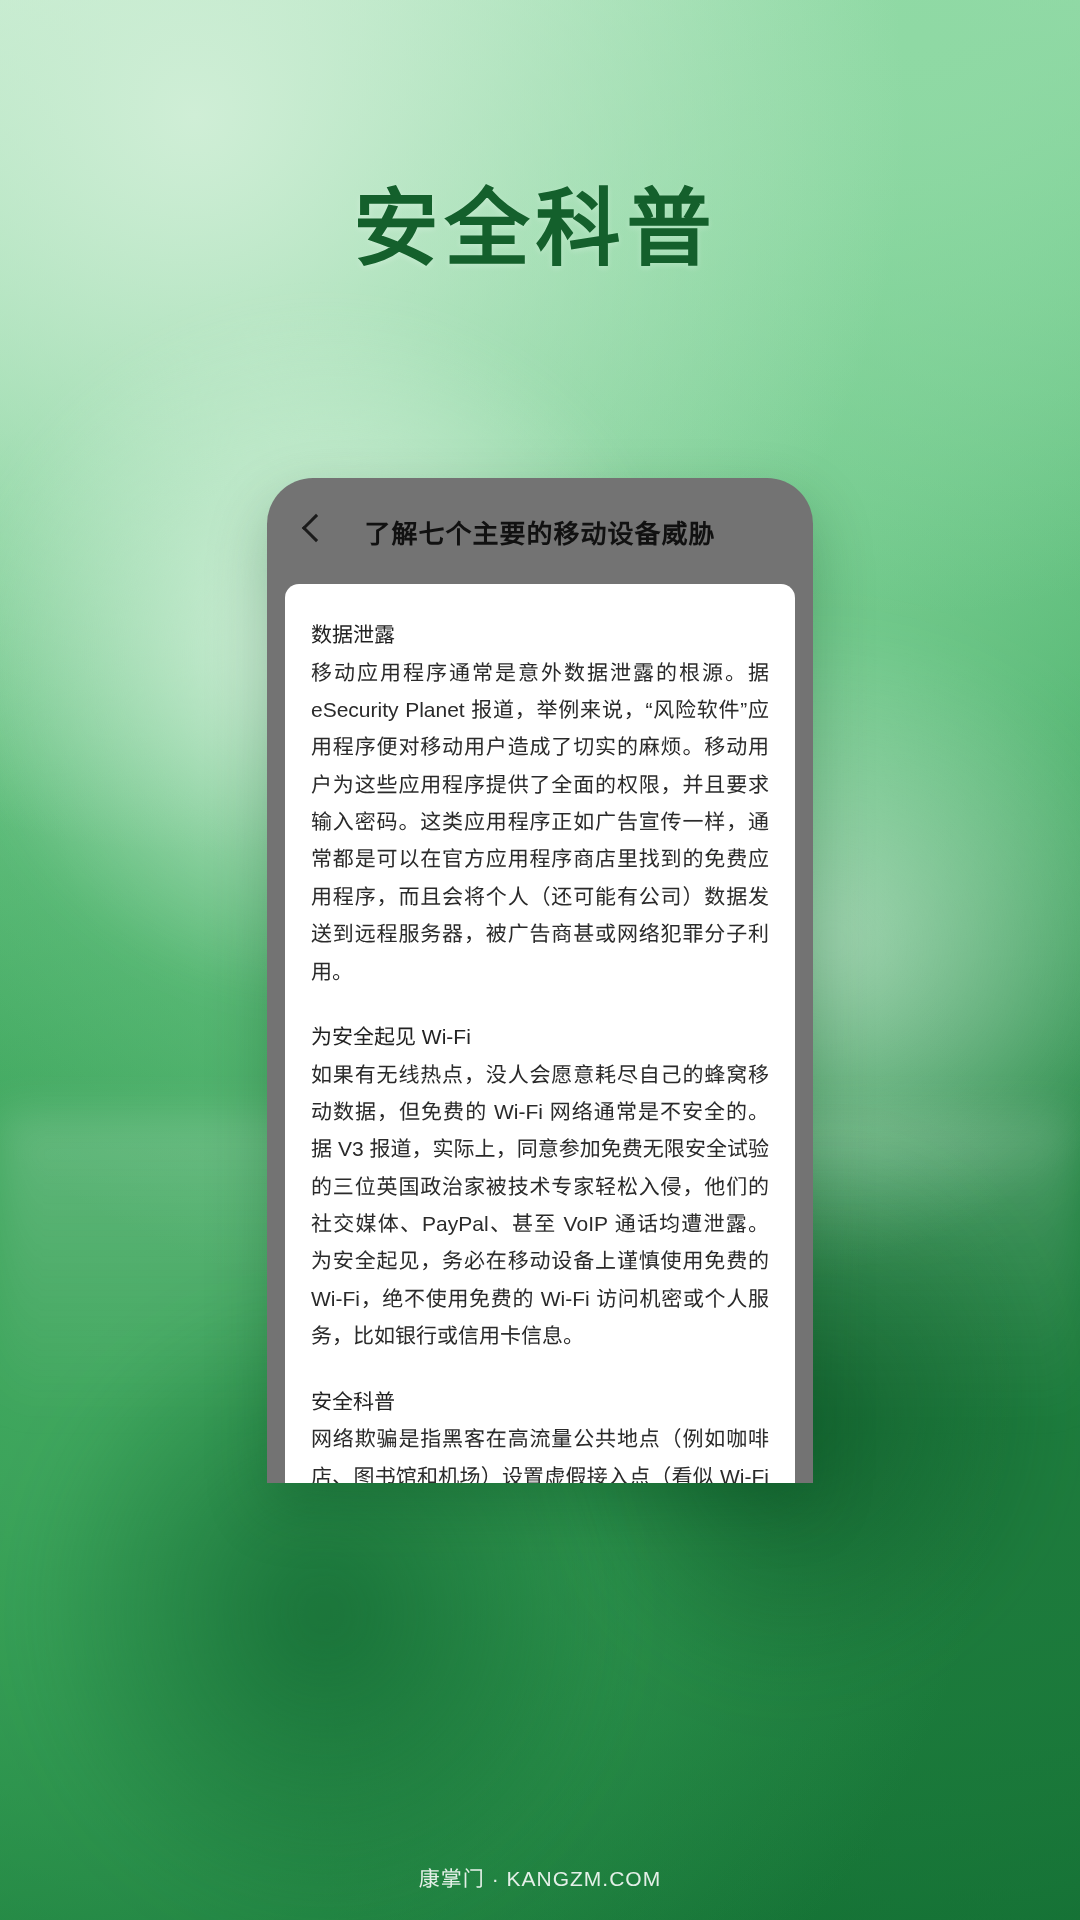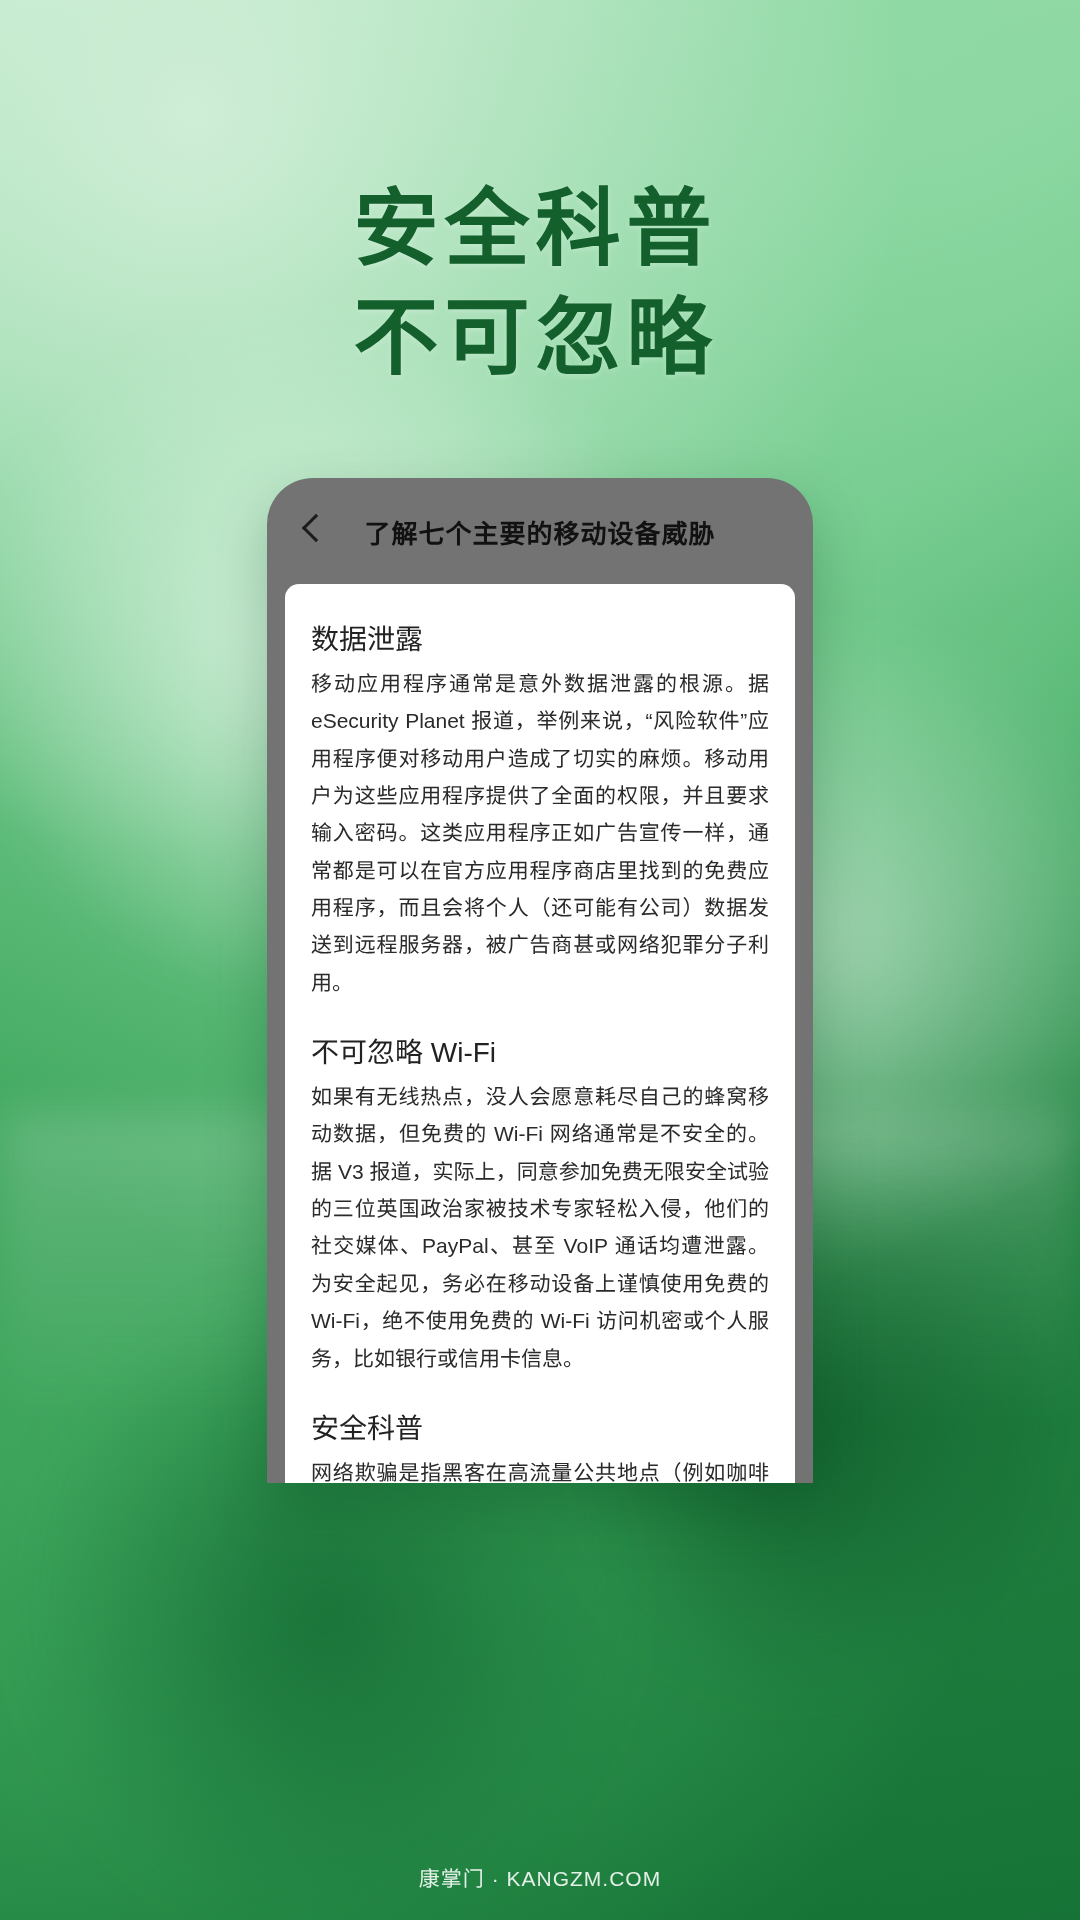--- a/index.html
+++ b/index.html
@@ -149,21 +149,21 @@
     border-radius: 14px 14px 0 0;
     height: 900px;
     overflow: hidden;
     padding: 34px 26px 0 26px;
     box-sizing: border-box;
   }
   .section + .section {
     margin-top: 30px;
   }
   .sec-title {
-    font-size: 28px;
+    font-size: 21px;
     color: #222;
     line-height: 1.6;
     margin-bottom: 2px;
   }
   .sec-body {
     font-size: 21px;
     color: #2a2a2a;
     line-height: 1.78;
     text-align: justify;
     text-justify: inter-ideograph;
@@ -187,39 +187,38 @@
 <div class="bg">
   <div class="bg-swirl1"></div>
   <div class="bg-swirl2"></div>
   <div class="bg-band"></div>
   <div class="bg-swirl3"></div>
   <div class="bg-swirl4"></div>
 </div>
 
 <div class="headline">
   <span class="line">安全科普</span>
-  <span class="line">不可忽略</span>
 </div>
 
 <div class="phone">
 
   <div class="phone-header">
     <div class="back-icon"></div>
     <div class="phone-title">了解七个主要的移动设备威胁</div>
   </div>
 
   <div class="article">
 
     <div class="section">
       <div class="sec-title">数据泄露</div>
       <div class="sec-body">移动应用程序通常是意外数据泄露的根源。据 eSecurity Planet 报道，举例来说，“风险软件”应用程序便对移动用户造成了切实的麻烦。移动用户为这些应用程序提供了全面的权限，并且要求输入密码。这类应用程序正如广告宣传一样，通常都是可以在官方应用程序商店里找到的免费应用程序，而且会将个人（还可能有公司）数据发送到远程服务器，被广告商甚或网络犯罪分子利用。</div>
     </div>
 
     <div class="section">
-      <div class="sec-title">不可忽略 Wi-Fi</div>
+      <div class="sec-title">为安全起见 Wi-Fi</div>
       <div class="sec-body">如果有无线热点，没人会愿意耗尽自己的蜂窝移动数据，但免费的 Wi-Fi 网络通常是不安全的。据 V3 报道，实际上，同意参加免费无限安全试验的三位英国政治家被技术专家轻松入侵，他们的社交媒体、PayPal、甚至 VoIP 通话均遭泄露。为安全起见，务必在移动设备上谨慎使用免费的 Wi-Fi，绝不使用免费的 Wi-Fi 访问机密或个人服务，比如银行或信用卡信息。</div>
     </div>
 
     <div class="section">
       <div class="sec-title">安全科普</div>
       <div class="sec-body">网络欺骗是指黑客在高流量公共地点（例如咖啡店、图书馆和机场）设置虚假接入点（看似 Wi-Fi 网络，但实际上是陷阱的连接）。接下来，网络犯罪分子会给接入点起一个常见的名字，比如“免费机场 Wi-Fi”或“咖啡屋”，吸引用户连接。在某些情况下，攻击者要求用户创建一个“帐户”，才能访问这些免费服务，并且要求输入密码。毫无疑问，很多用户会使用相同的电子邮箱和密码组合来访问多种服务，这就使黑客有机会入侵用户的电子邮箱、电子商务和其他安全信息。除了在连接任何免费 Wi-Fi 时保持警惕，切勿提供个人信息，如果要求创建登录名，为防万一，务必创建唯一的密码。</div>
     </div>
 
   </div>
 </div>

